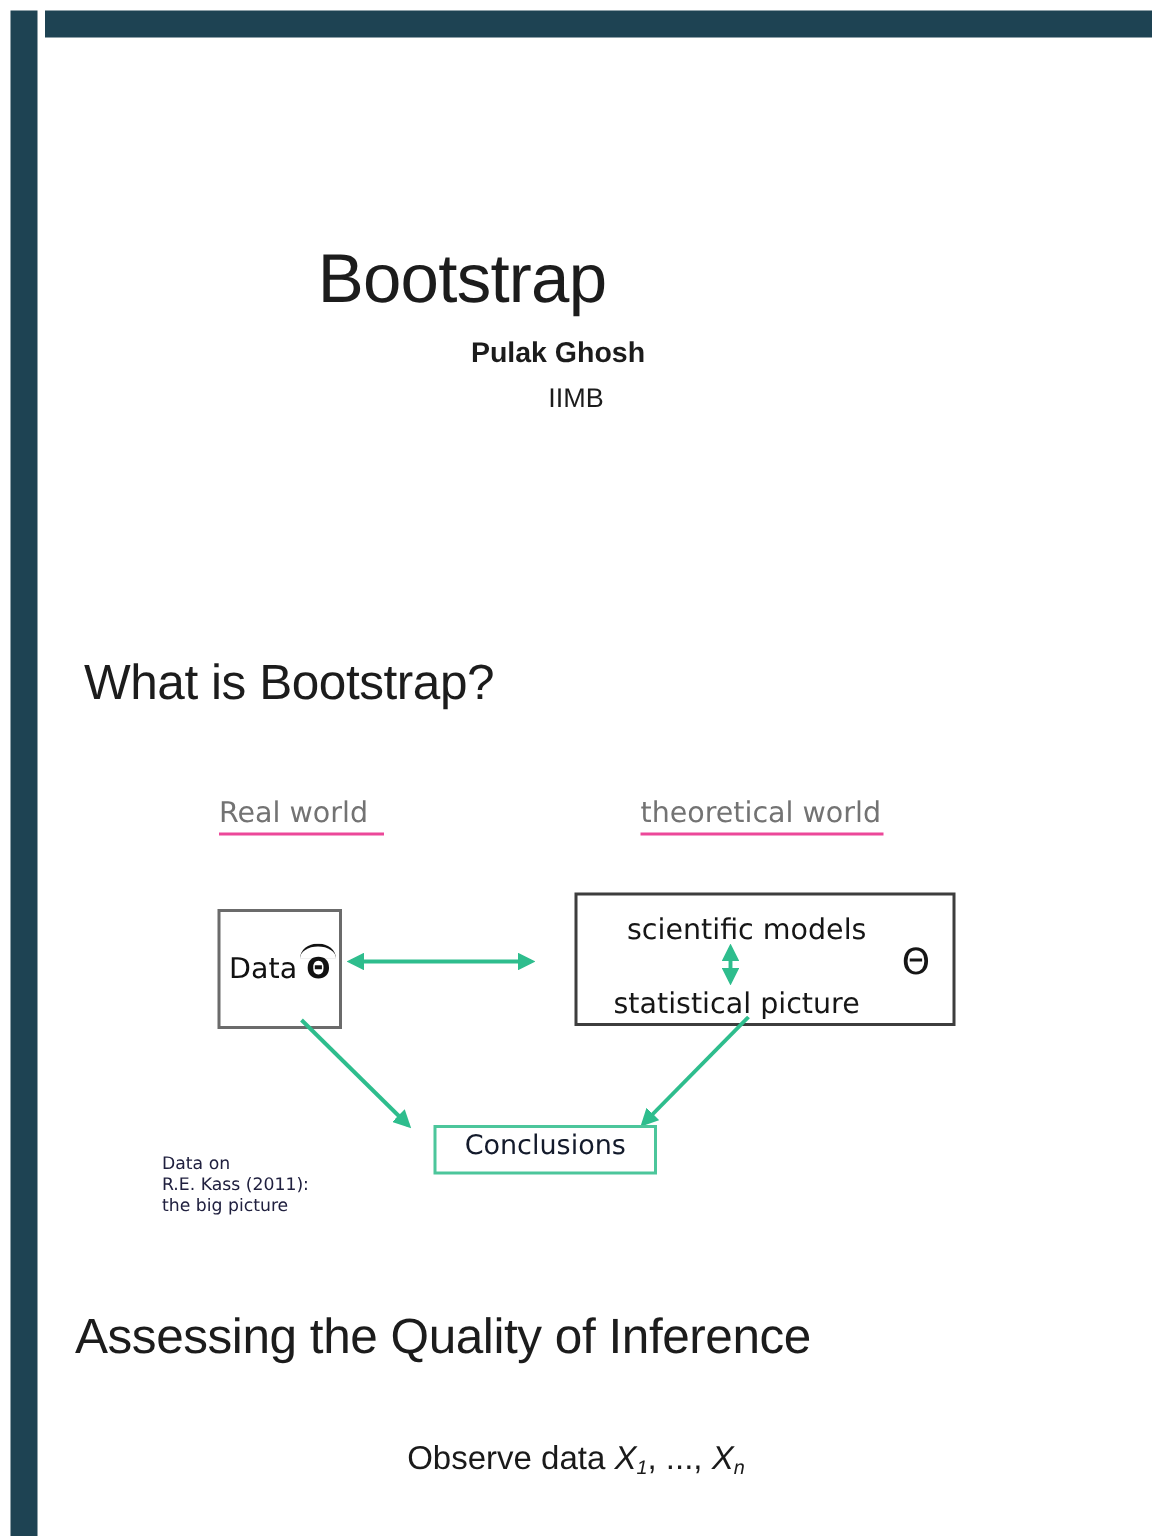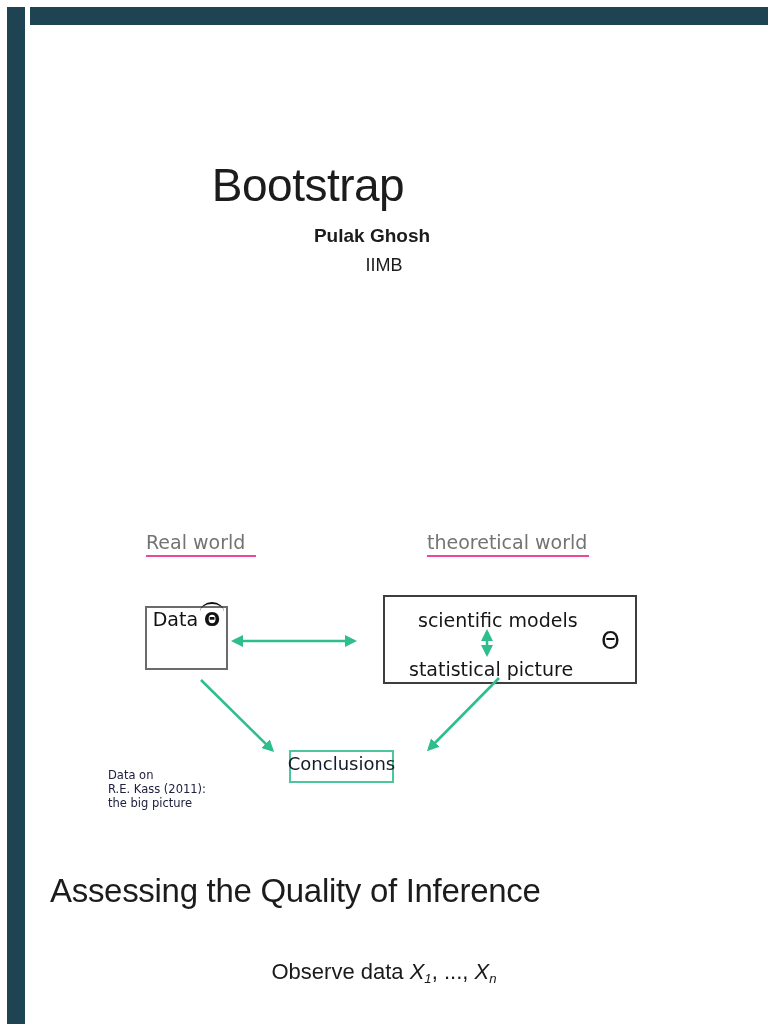--- a/index.html
+++ b/index.html
@@ -26,41 +26,41 @@
                  font-size: 18px; font-weight: 400; }
 
   
   .heading-1 { position: absolute; left: 56px; top: 436px; font-size: 33px; font-weight: 400; letter-spacing: -0.3px; }
 
   .diagram-label { position: absolute; font-family: "DejaVu Sans", sans-serif; font-size: 19px; color: #737373;
                    border-bottom: 2px solid #ec4899; padding-bottom: 2px; }
   .label-real  { left: 146px; top: 531px; padding-right: 11px; }
   .label-theo  { left: 427px; top: 531px; padding-right: 2px; }
 
-  .data-box { position: absolute; left: 145px; top: 606px; width: 83px; height: 64px;
+  .data-box { position: absolute; left: 145px; top: 606px; width: 83px; height: 80px;
               border: 2px solid #6b6b6b; box-sizing: border-box;
-              display: flex; justify-content: center;
+              display: flex; align-items: center; justify-content: center;
               font-family: "DejaVu Sans", sans-serif; font-size: 19px; color: #111; }
   .theta-wrap { position: relative; display: inline-block; margin-left: 6px; font-weight: 600; }
   .theta-hat  { position: absolute; left: -4px; right: -4px; top: -6px; height: 8px;
                 border-top: 2px solid #111;
                 border-radius: 50% 50% 0 0 / 100% 100% 0 0; }
 
   .models-box { position: absolute; left: 383px; top: 595px; width: 254px; height: 89px;
                 border: 2px solid #3d3d3d; box-sizing: border-box;
                 font-family: "DejaVu Sans", sans-serif; font-size: 19px; color: #161616; }
   .models-line1 { position: absolute; left: 33px; top: 12px; }
   .models-line2 { position: absolute; left: 24px; top: 61px; }
   .models-theta { position: absolute; right: 15px; top: 30px; font-size: 24px; font-weight: 500; }
 
   .arrows-svg { position: absolute; left: 0; top: 520px; width: 768px; height: 310px; pointer-events: none; }
   .arrows-svg path.arrow { stroke: var(--accent-green, #2ebd8d); stroke-width: 2.6; fill: none; }
   .arrows-svg marker path { fill: var(--accent-green, #2ebd8d); }
 
-  .conclusions-box { position: absolute; left: 289px; top: 750px; width: 105px; height: 33px;
+  .conclusions-box { position: absolute; left: 289px; top: 750px; width: 149px; height: 33px;
                      border: 2px solid var(--conclusions-green, #4cc69b); box-sizing: border-box;
                      display: flex; align-items: flex-start; justify-content: center;
                      font-family: "DejaVu Sans", sans-serif; font-size: 18px; color: #131a2b;
                      padding-top: 1px; }
 
   .citation { position: absolute; left: 108px; top: 769px; width: 160px;
               font-family: "DejaVu Sans", sans-serif; font-size: 11.5px; line-height: 13.8px;
               color: #20203f; }
 
   
@@ -76,20 +76,21 @@
 
 <div class="page">
 
   <div class="frame-top"></div>
   <div class="frame-left"></div>
 
   <div class="doc-title">Bootstrap</div>
   <div class="doc-author">Pulak Ghosh</div>
   <div class="doc-inst">IIMB</div>
 
+  <div class="heading-1">What is Bootstrap?</div>
 
   <div class="diagram-label label-real">Real world</div>
   <div class="diagram-label label-theo">theoretical world</div>
 
   <div class="data-box">
     <span>Data</span>
     <span class="theta-wrap">
       <span class="theta-hat"></span>
       <span>Θ</span>
     </span>

